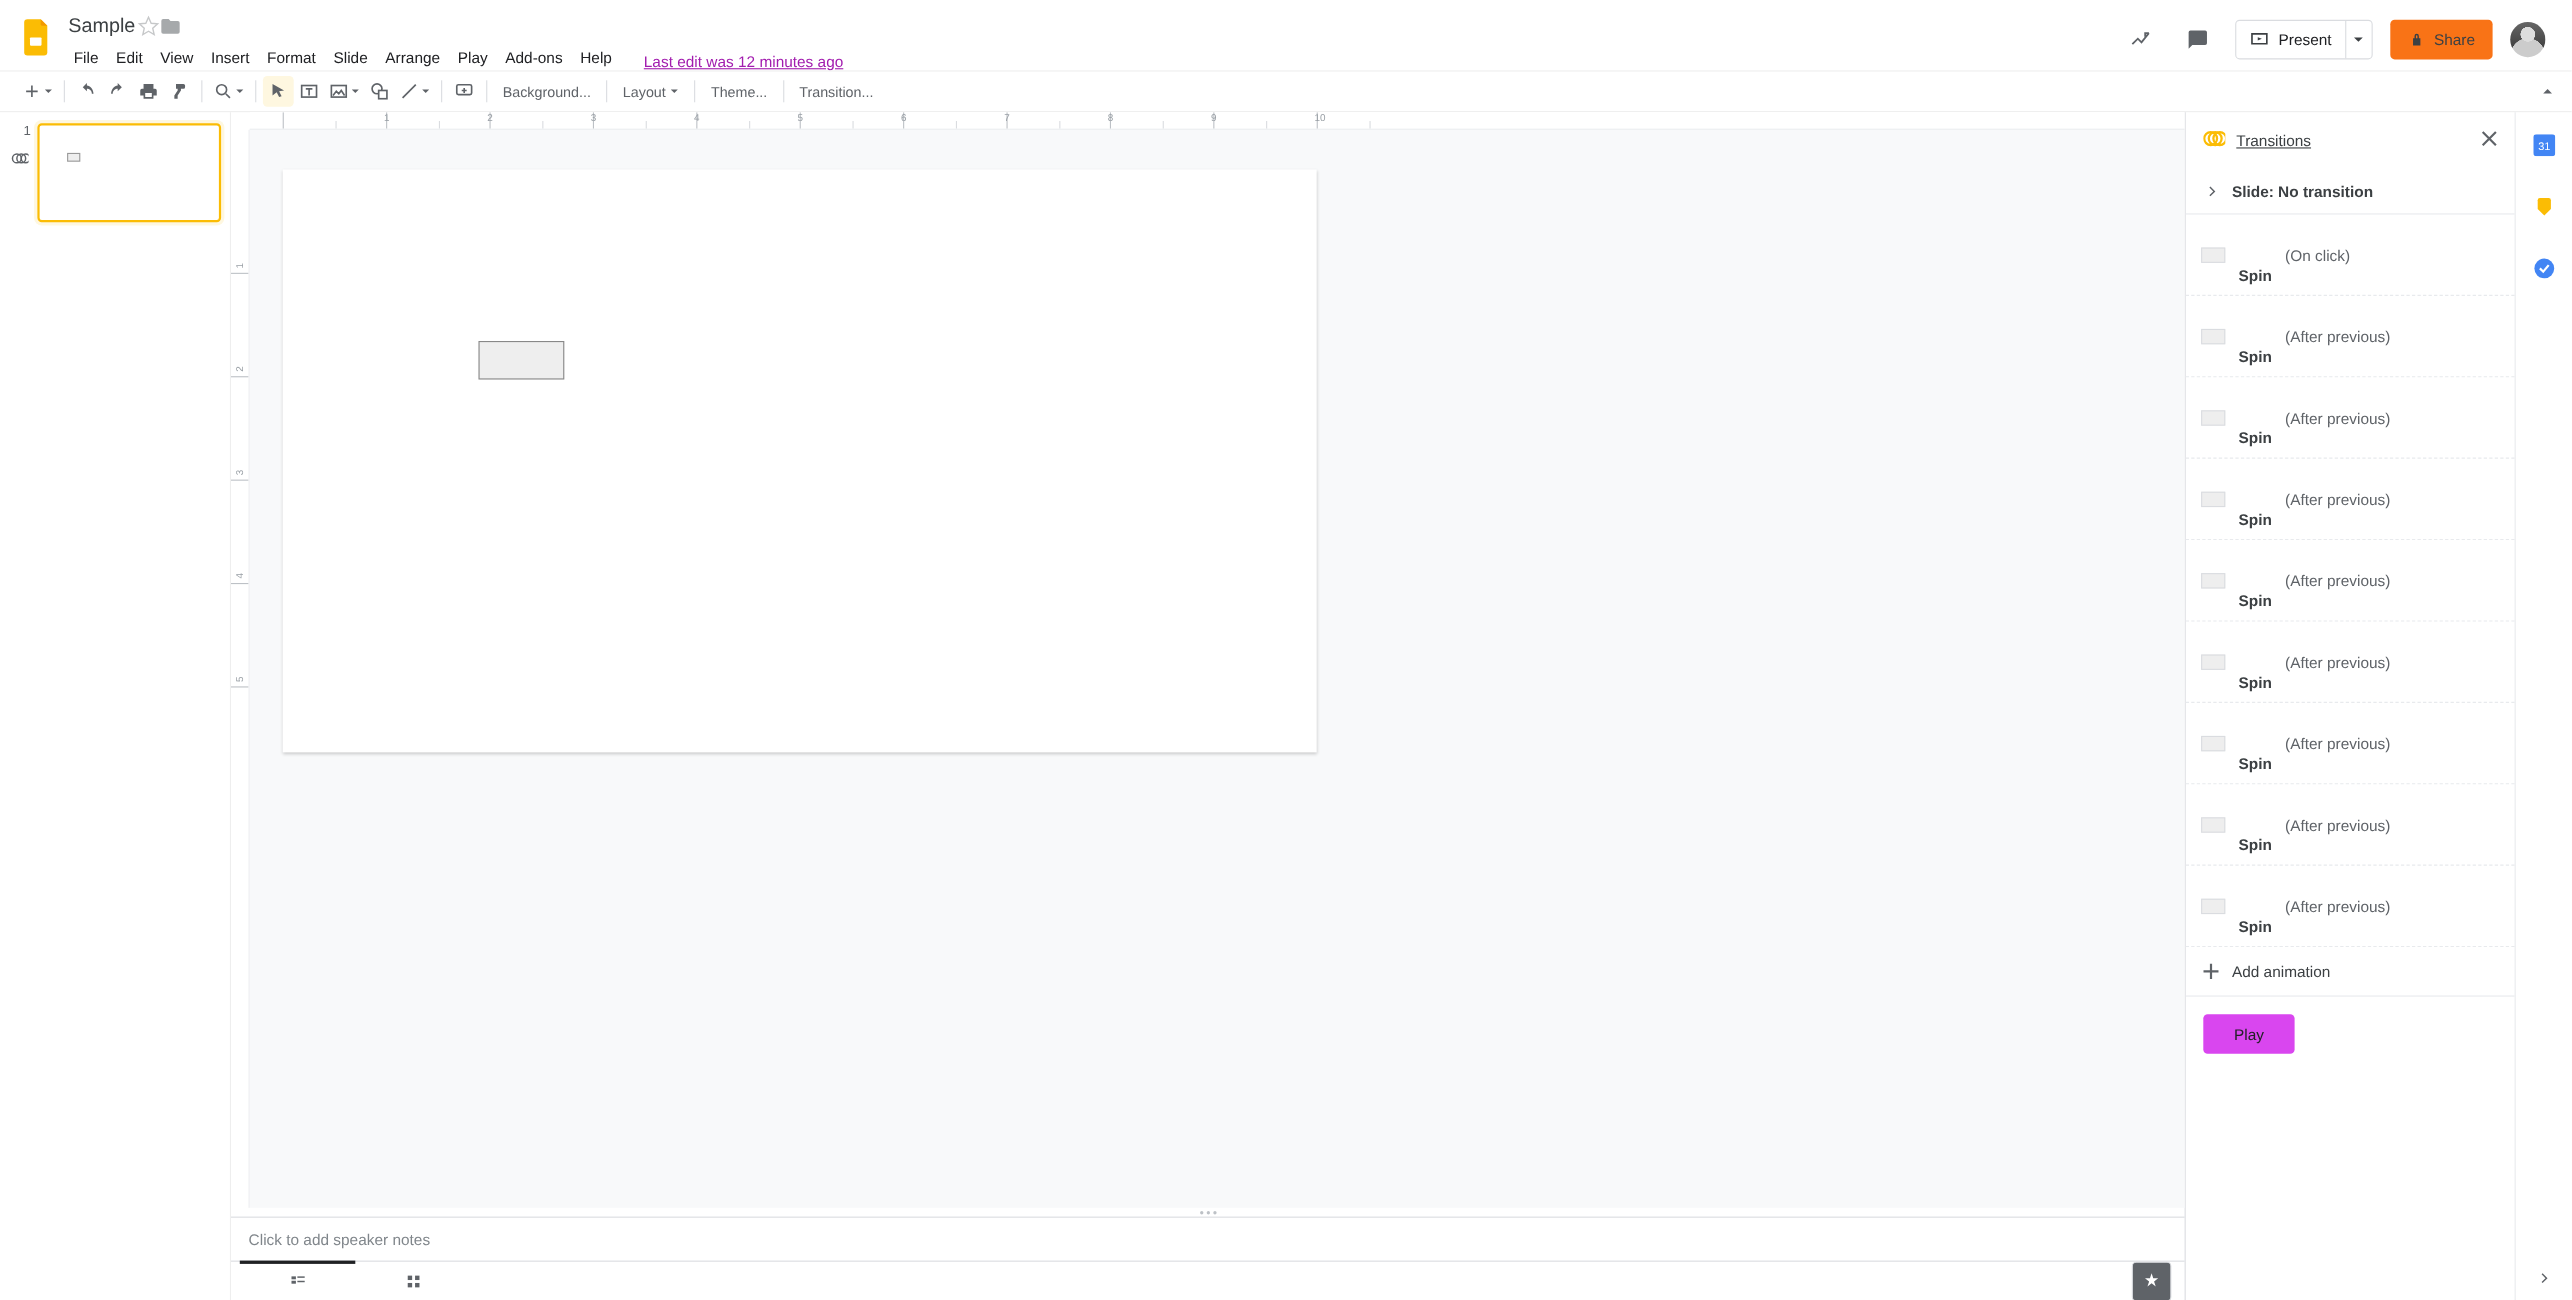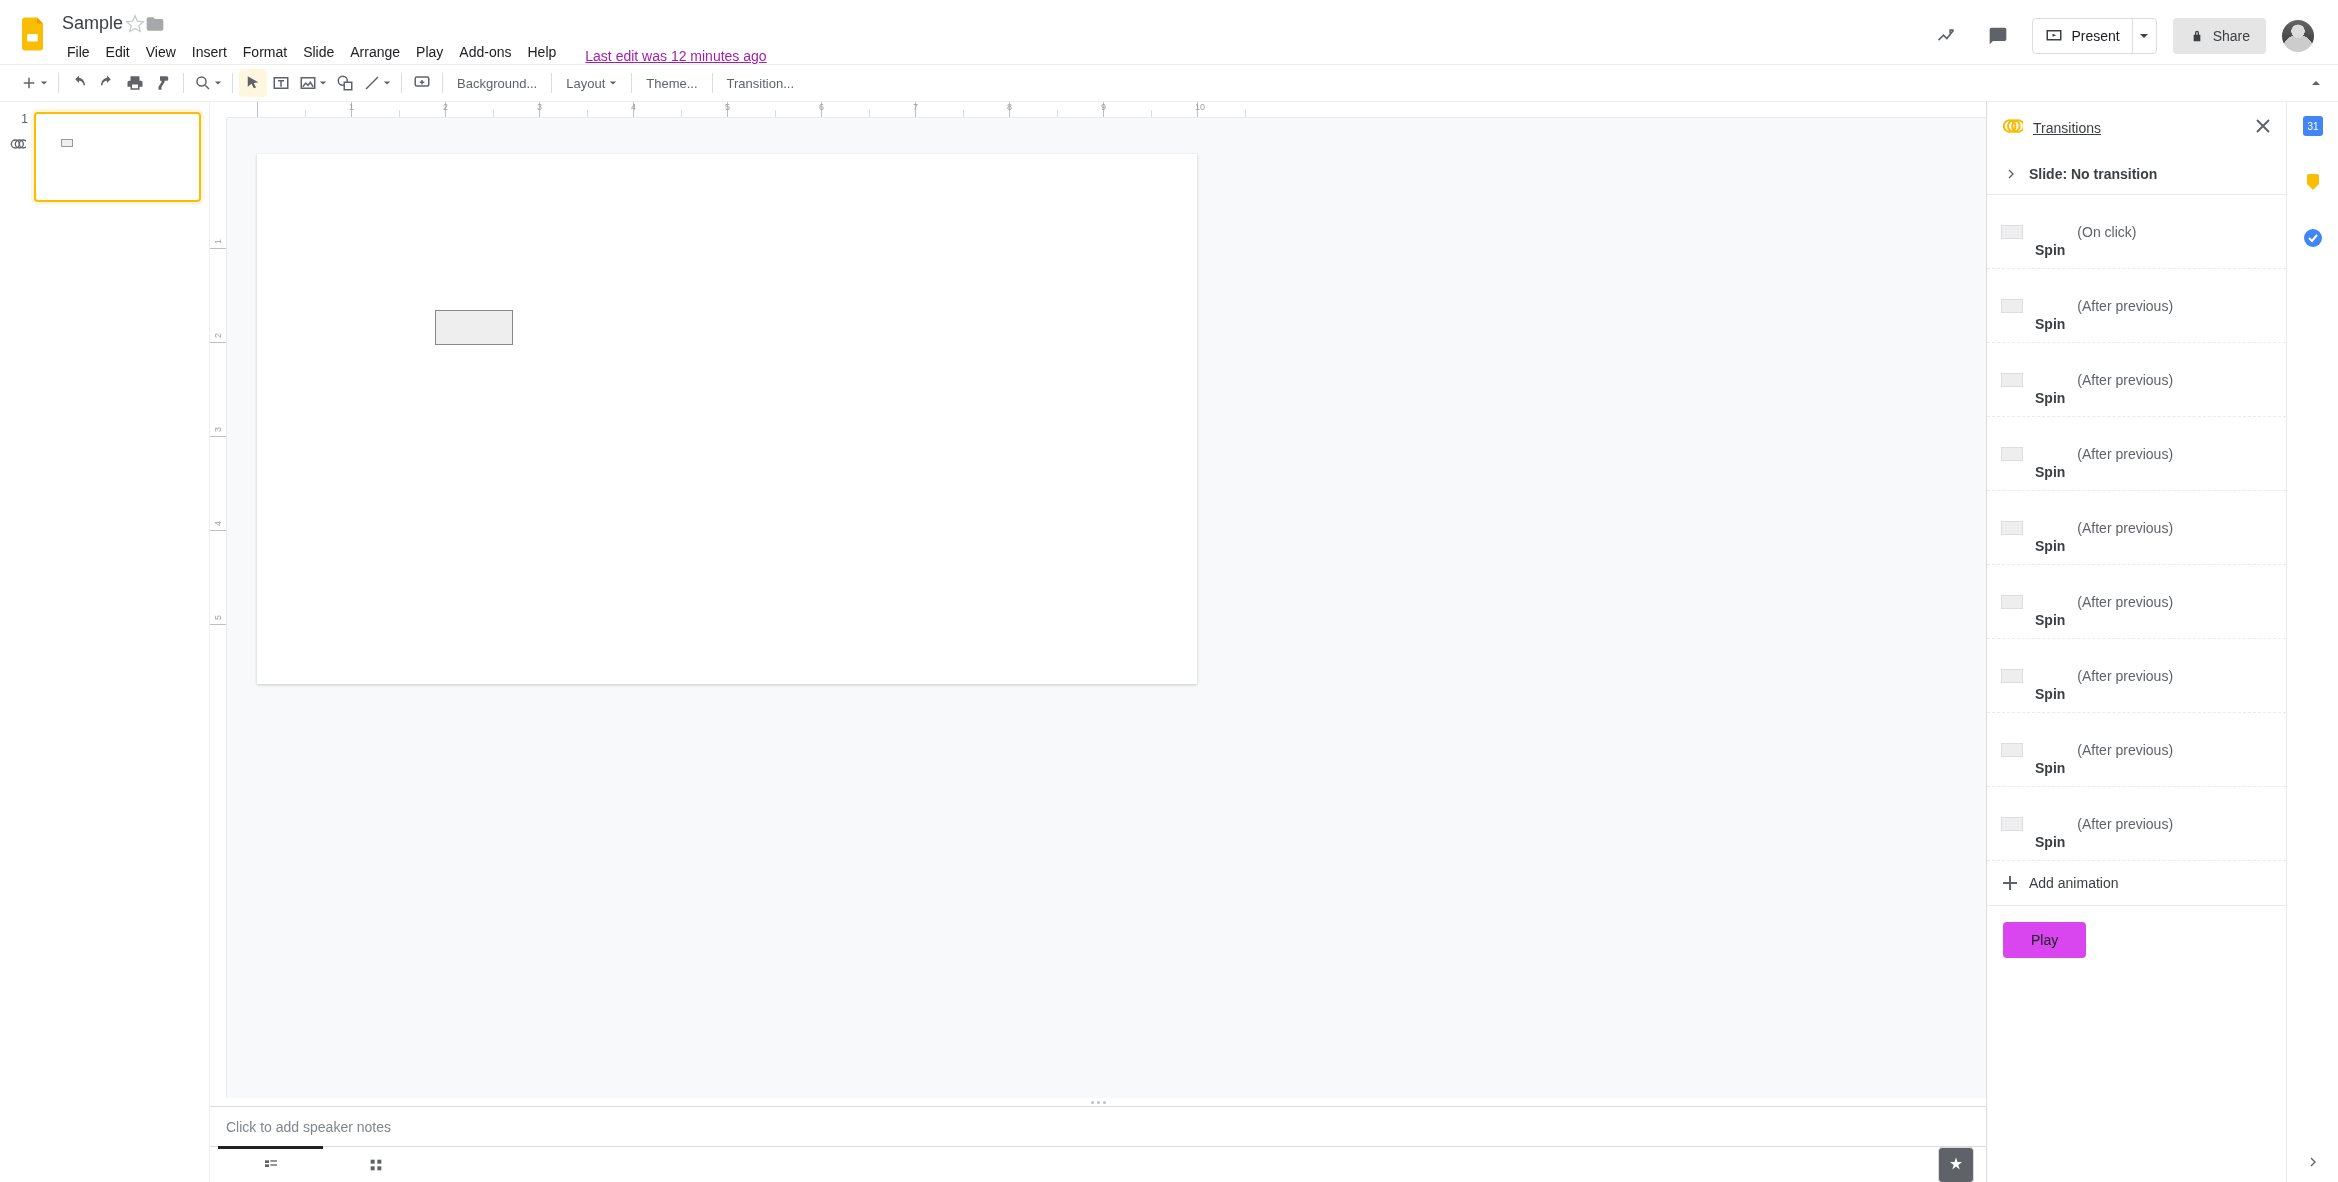--- a/index.html
+++ b/index.html
@@ -20,21 +20,21 @@
   .menu-item { padding: 4px 7px; font-size: 14px; cursor: pointer; border-radius: 4px; }
   .last-edit { color: #a21caf; font-size: 14px; margin-left: 20px; text-decoration: underline; cursor: pointer; }
   .right-actions { display: flex; align-items: center; gap: 16px; padding-right: 16px; }
   .icon-btn { width: 36px; height: 36px; display:flex; align-items:center; justify-content:center; border-radius: 50%; cursor:pointer; }
   .icon-btn svg { width:20px; height:20px; fill:#5f6368;}
   .present-btn { display:flex; align-items:center; height:36px; border:1px solid #dadce0; border-radius:4px; background:#fff;}
   .present-main { display:flex; align-items:center; padding:0 12px; gap:8px; cursor:pointer; font-size:14px; height:100%; }
   .present-main svg{width:18px; height:18px; fill:#3c4043;}
   .present-drop { border-left:1px solid #dadce0; width:24px; height:100%; display:flex; align-items:center; justify-content:center; cursor:pointer;}
   .present-drop svg{width:10px; height:10px; fill:#3c4043;}
-  .share-btn { display:flex; align-items:center; gap:8px; background:#e5e5e5; color:#3c4043; font-weight:500; font-size:14px; padding:0 16px; height:36px; border-radius:4px; cursor:pointer;}
+  .share-btn { display:flex; align-items:center; gap:8px; background:#f97316; color:#3c4043; font-weight:500; font-size:14px; padding:0 16px; height:36px; border-radius:4px; cursor:pointer;}
   .share-btn svg{width:16px; height:16px; fill:#3c4043;}
   .avatar { width:32px; height:32px; border-radius:50%; background:#444 center/cover; cursor:pointer; background-image: radial-gradient(circle at 50% 35%, #ddd 0 25%, transparent 26%), radial-gradient(circle at 50% 95%, #ccc 0 45%, transparent 46%), linear-gradient(#666,#333);}
 
   
   .toolbar { height: 38px; border-top:1px solid #eee; border-bottom:1px solid #eee; display:flex; align-items:center; padding:0 8px 0 16px; gap:0;}
   .tb-btn { height:28px; min-width:28px; display:flex; align-items:center; justify-content:center; border-radius:4px; cursor:pointer; padding:0 4px;}
   .tb-btn.selected { background:#fef7e0; }
   .tb-btn svg { width:18px; height:18px; fill:#5f6368;}
   .tb-sep { width:1px; height:20px; background:#dadce0; margin:0 6px;}
   .tb-drop svg.cv { width:8px; height:8px; margin-left:2px;}
@@ -97,21 +97,21 @@
   .anim-swatch{ width:22px; height:14px; background:#eee; border:1px solid #dadce0;}
   .anim-name{font-weight:600; font-size:14px; color:#3c4043;margin-top:37px;}
   .anim-trigger{font-size:14px; color:#5f6368;}
   .add-anim{ padding:14px 16px; display:flex; align-items:center; gap:12px; border-bottom:1px solid #e8eaed; cursor:pointer; color:#3c4043; font-weight:500; font-size:14px;}
   .add-anim svg{width:14px;height:14px;fill:#5f6368;}
   .play-row{padding:16px;}
   .play-btn{ background:#d946ef; color:#202124; padding:10px 28px; font-size:14px; border-radius:4px; display:inline-block; cursor:pointer;}
 
   
   .right-rail { width:52px; border-left:1px solid #e8eaed; display:flex; flex-direction:column; align-items:center; padding-top:14px; gap:24px;}
-  .rail-icon{width:20px;height:32px;border-radius:3px; cursor:pointer; display:flex;justify-content:center;text-decoration:underline;}
+  .rail-icon{width:20px;height:32px;border-radius:3px; cursor:pointer; display:flex;align-items:center;justify-content:center;text-decoration:underline;}
   .rail-spacer{flex:1;}
   .rail-expand{ width:100%; height:40px; display:flex;align-items:center;justify-content:center; cursor:pointer;}
   .rail-expand svg{width:16px;height:16px;fill:#5f6368;}
 </style>
 </head>
 <body>
 
 <div class="title-bar">
   <div class="logo">
     <svg viewBox="0 0 36 48">

